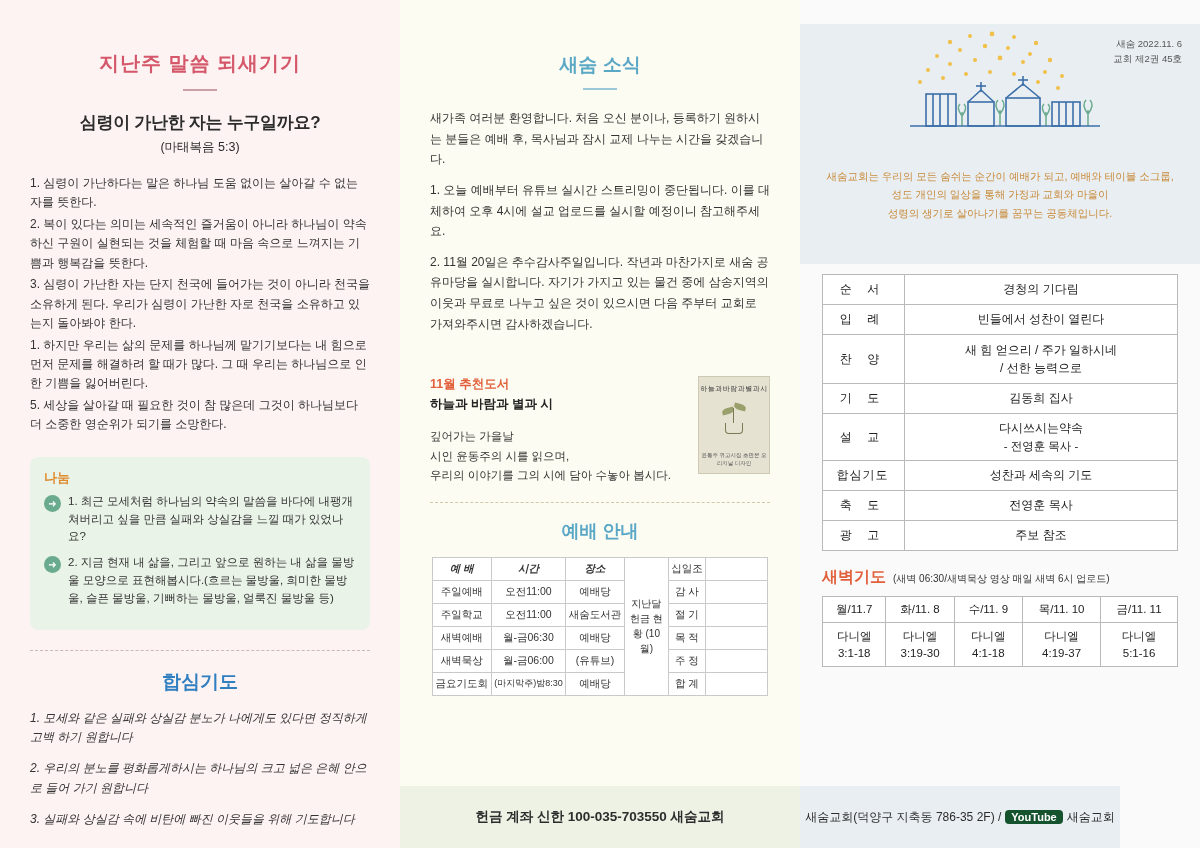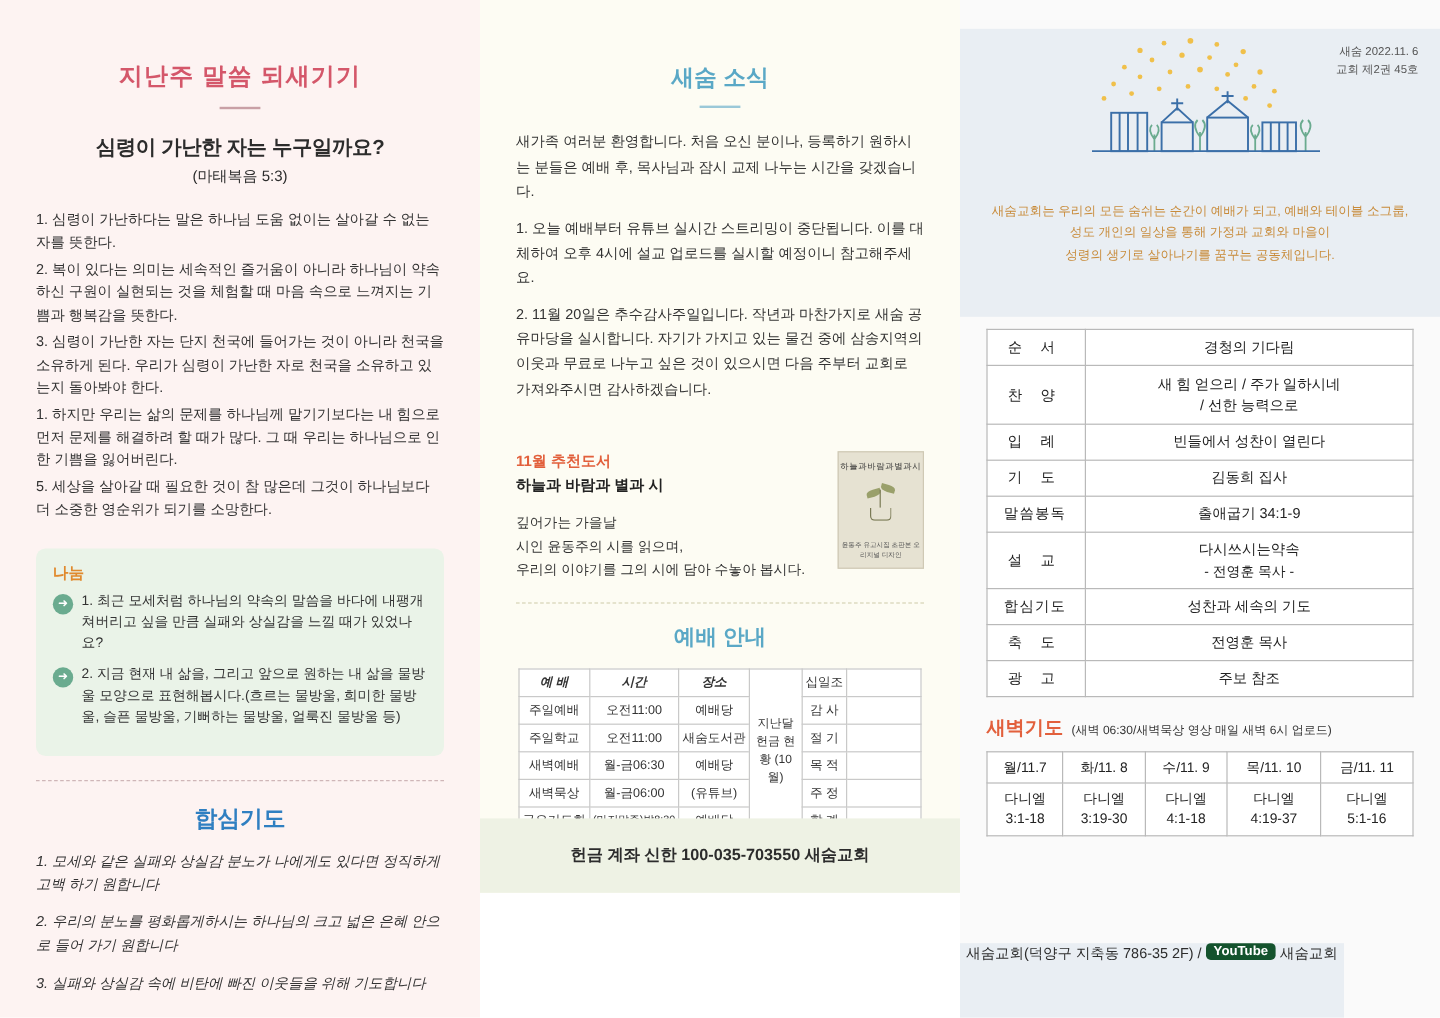--- a/index.html
+++ b/index.html
@@ -7,21 +7,21 @@
   body {
     width:1200px; height:848px;
     font-family:"Liberation Sans", sans-serif;
     background:#ffffff;
     overflow:hidden;
   }
   .page { position:relative; width:1200px; height:848px; display:flex; }
 
   
   .col-left { width:400px; height:848px; background:#fdf3f2; position:relative; }
-  .col-mid  { width:400px; height:744px; background:#fdfcf3; position:relative; }
+  .col-mid  { width:400px; height:848px; background:#fdfcf3; position:relative; }
   .col-right{ width:400px; height:848px; background:#fafafa; position:relative; }
 
   
   .l-pad { padding:0 30px; }
   .title-red {
     color:#d4576a; font-size:20px; font-weight:bold; text-align:center;
     letter-spacing:1px; margin-top:50px;
   }
   .rule-sm { width:34px; height:2px; background:#c9a0a6; margin:12px auto 0 auto; }
   .subtitle {
@@ -117,21 +117,21 @@
   table.order td.k { width:82px; letter-spacing:6px; padding-left:2px; }
 
   .dawn-head { margin-top:16px; font-size:16px; color:#e2603c; font-weight:bold; display:flex; align-items:baseline;}
   .dawn-head .note { color:#333; font-size:10px; font-weight:normal; margin-left:7px; }
   table.dawn { border-collapse:collapse; width:356px; margin-top:8px; font-size:11.5px; }
   table.dawn td { border:1px solid #b9b9b9; text-align:center; padding:5px 2px; background:#fff; color:#222;}
   table.dawn td.d2 { line-height:1.45; }
 
   .r-bottom {
     position:absolute; bottom:0; left:0; width:320px; height:62px;
-    background:#e9eef3; display:flex; align-items:flex-start; justify-content:center;
+    background:#e9eef3; display:flex; align-items:center; justify-content:center;
     font-size:12px; color:#2c2c2c;
   }
   .yt {
     display:inline-block; background:#14532d; color:#fff; font-weight:bold;
     border-radius:4px; padding:1px 6px; font-size:11px; margin:0 4px;
   }
 </style>
 </head>
 <body>
 
@@ -330,35 +330,31 @@
 
     <div class="r-body">
 
       <table class="order">
         <tbody>
             <tr>
           <td class="k">순 서</td>
           <td>경청의 기다림</td>
         </tr>
         <tr>
+          <td class="k">입 례</td>
+          <td>빈들에서 성찬이 열린다</td>
+        </tr>
+        <tr>
           <td class="k">찬 양</td>
           <td style="white-space:pre-line; line-height:1.5;">새 힘 얻으리 / 주가 일하시네
 / 선한 능력으로</td>
         </tr>
         <tr>
-          <td class="k">입 례</td>
-          <td>빈들에서 성찬이 열린다</td>
-        </tr>
-        <tr>
           <td class="k">기 도</td>
           <td>김동희 집사</td>
-        </tr>
-        <tr>
-          <td class="k" style="letter-spacing:1px;">말씀봉독</td>
-          <td>출애굽기 34:1-9</td>
         </tr>
         <tr>
           <td class="k">설 교</td>
           <td>
             <div class="sermon-title">다시쓰시는약속</div>
             <div style="font-size:11.5px; margin-top:2px;">- 전영훈 목사 -</div>
           </td>
         </tr>
         <tr>
           <td class="k" style="letter-spacing:1px;">합심기도</td>

